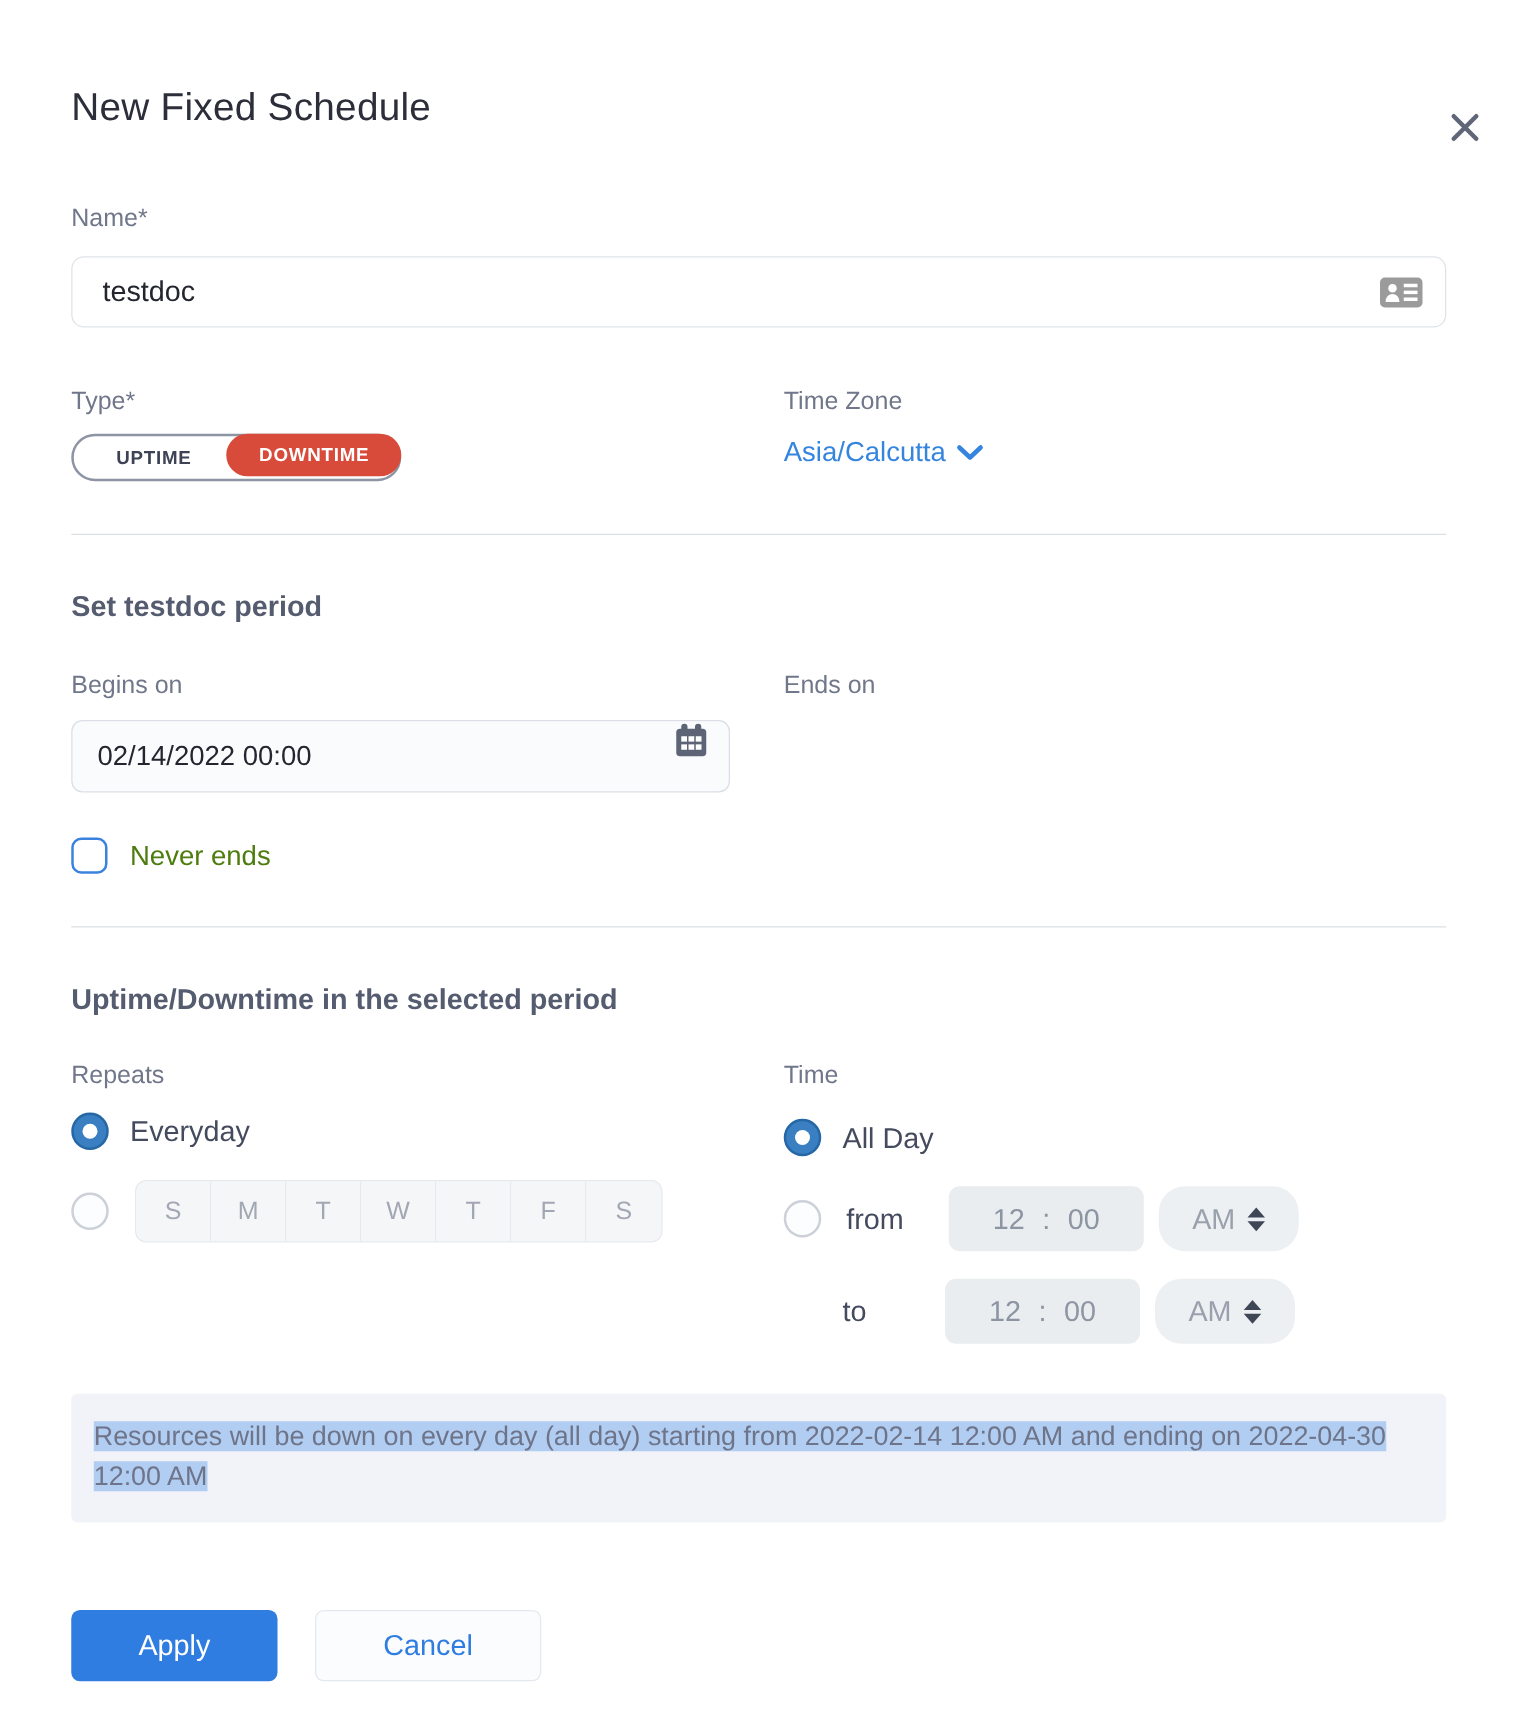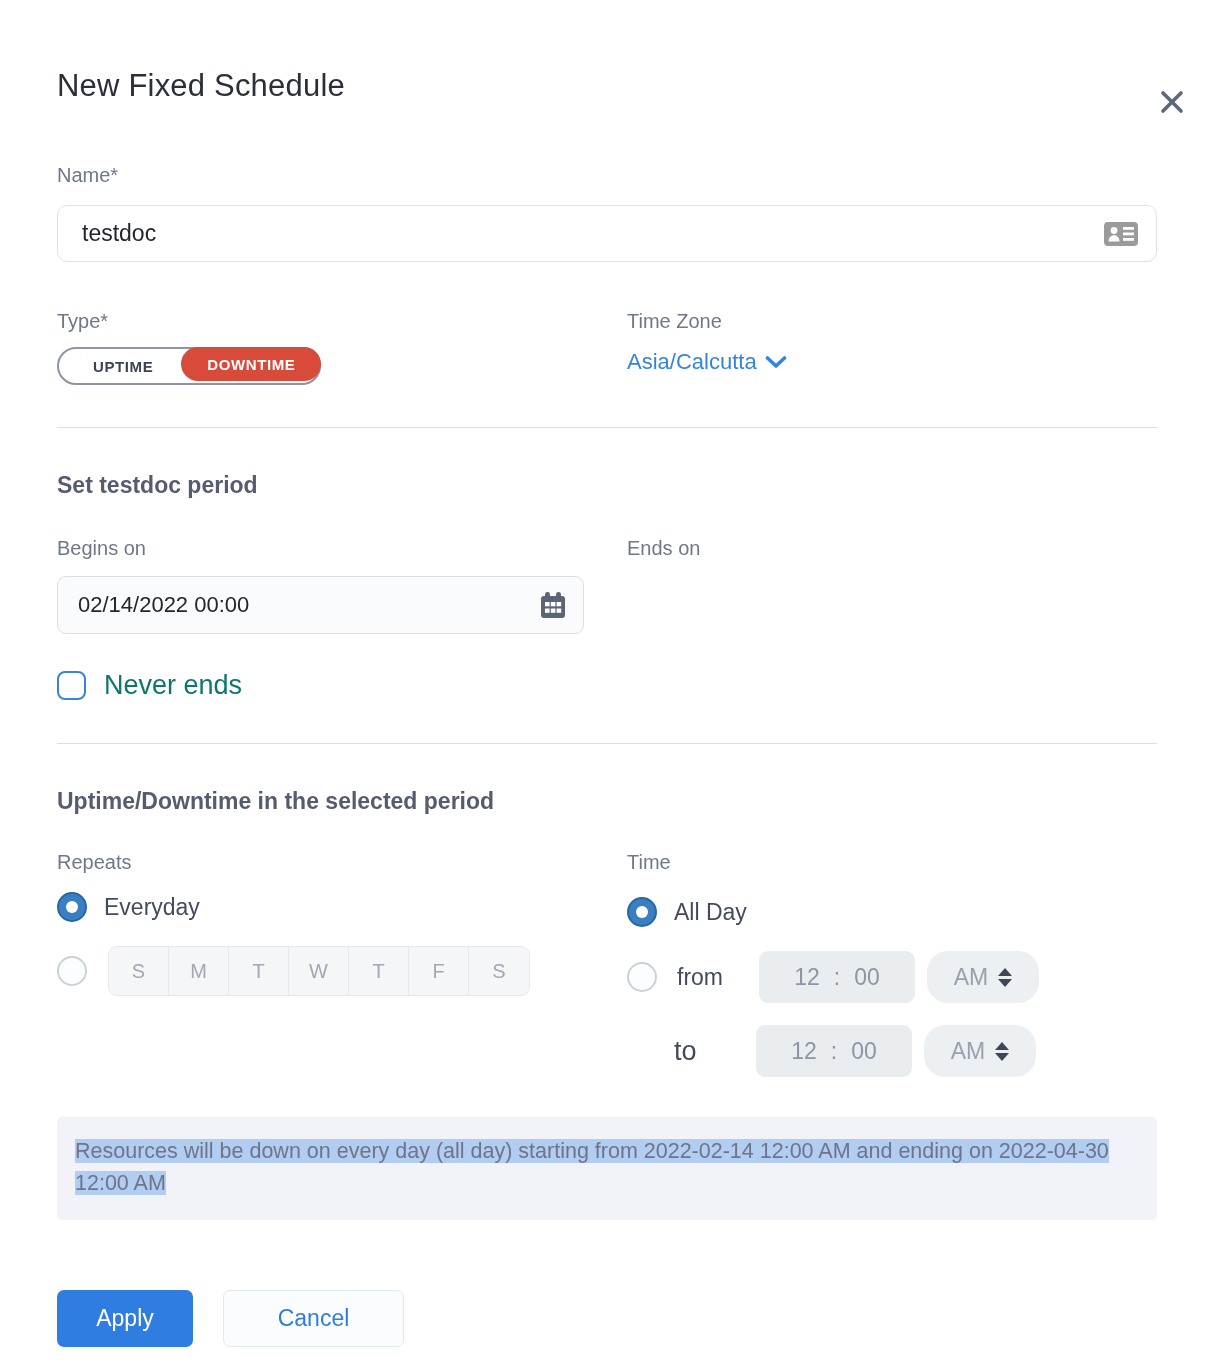--- a/index.html
+++ b/index.html
@@ -76,38 +76,38 @@
     font-size: 23px; font-weight: 700; color: #565c70;
     margin-top: 44px;
   }
 
   
   .dates-row { margin-top: 38px; }
   .date-input-wrap {
     margin-top: 16px; height: 58px;
     border: 1px solid #dbdfe5; border-radius: 9px;
     background: #fafbfd;
-    display: flex; align-items: center;
+    display: flex; 
     padding: 0 16px 0 20px; cursor: text;
   }
   .date-input {
     flex: 1; border: none; outline: none; background: transparent;
     font-size: 22px; color: #23262e;
     font-family: "Liberation Sans", "DejaVu Sans", sans-serif;
   }
 
   
   .checkbox-row {
     margin-top: 36px; display: flex; align-items: center; gap: 18px;
   }
   .checkbox {
     width: 29px; height: 29px; border: 2px solid #3b82de;
     border-radius: 8px; background: #ffffff; cursor: pointer;
   }
-  .checkbox-label { font-size: 27px; color: #0f766e; }
+  .checkbox-label { font-size: 22px; color: #4d7c0f; }
 
   
   .rt-grid { margin-top: 36px; }
   .radio {
     width: 30px; height: 30px; border-radius: 50%; flex: none; cursor: pointer;
   }
   .radio.selected {
     background: #3a7fc1; border: 2px solid #2668a6;
     display: flex; align-items: center; justify-content: center;
   }
@@ -143,42 +143,42 @@
   .sort-arrows { display: flex; flex-direction: column; gap: 3px; }
   .sort-arrows .up {
     width: 0; height: 0; border-left: 7px solid transparent;
     border-right: 7px solid transparent; border-bottom: 8px solid #3f4757;
   }
   .sort-arrows .down {
     width: 0; height: 0; border-left: 7px solid transparent;
     border-right: 7px solid transparent; border-top: 8px solid #3f4757;
   }
   .from-word { font-size: 23px; color: #454b5e; width: 62px; }
-  .to-word { font-size: 27px; color: #454b5e; width: 62px; }
+  .to-word { font-size: 23px; color: #454b5e; width: 62px; }
   .time-row { display: flex; align-items: center; gap: 20px; margin-top: 22px; }
   .time-row .boxes { display: flex; gap: 12px; }
   .no-radio-indent { margin-left: 47px; }
 
   
   .summary-box {
     margin-top: 40px; background: #f2f3f8; border-radius: 5px;
     padding: 18px 18px 20px 18px;
     font-size: 21.5px; line-height: 1.5; color: #6e7489;
   }
   .summary-box .hl { background: #b1cdf1; }
 
   
   .actions { margin-top: 70px; display: flex; gap: 30px; }
   .btn {
     height: 57px; border-radius: 7px; font-size: 23px; cursor: pointer;
     display: flex; align-items: center; justify-content: center;
     font-family: "Liberation Sans", "DejaVu Sans", sans-serif;
     border: none;
   }
-  .btn-apply { width: 136px; background: #2f7de1; color: #ffffff; }
+  .btn-apply { width: 165px; background: #2f7de1; color: #ffffff; }
   .btn-cancel {
     width: 181px; background: #fbfcfe; color: #2f7de1;
     border: 1px solid #e4e8ef;
   }
 </style>
 </head>
 <body>
 
 <div class="modal">
 

